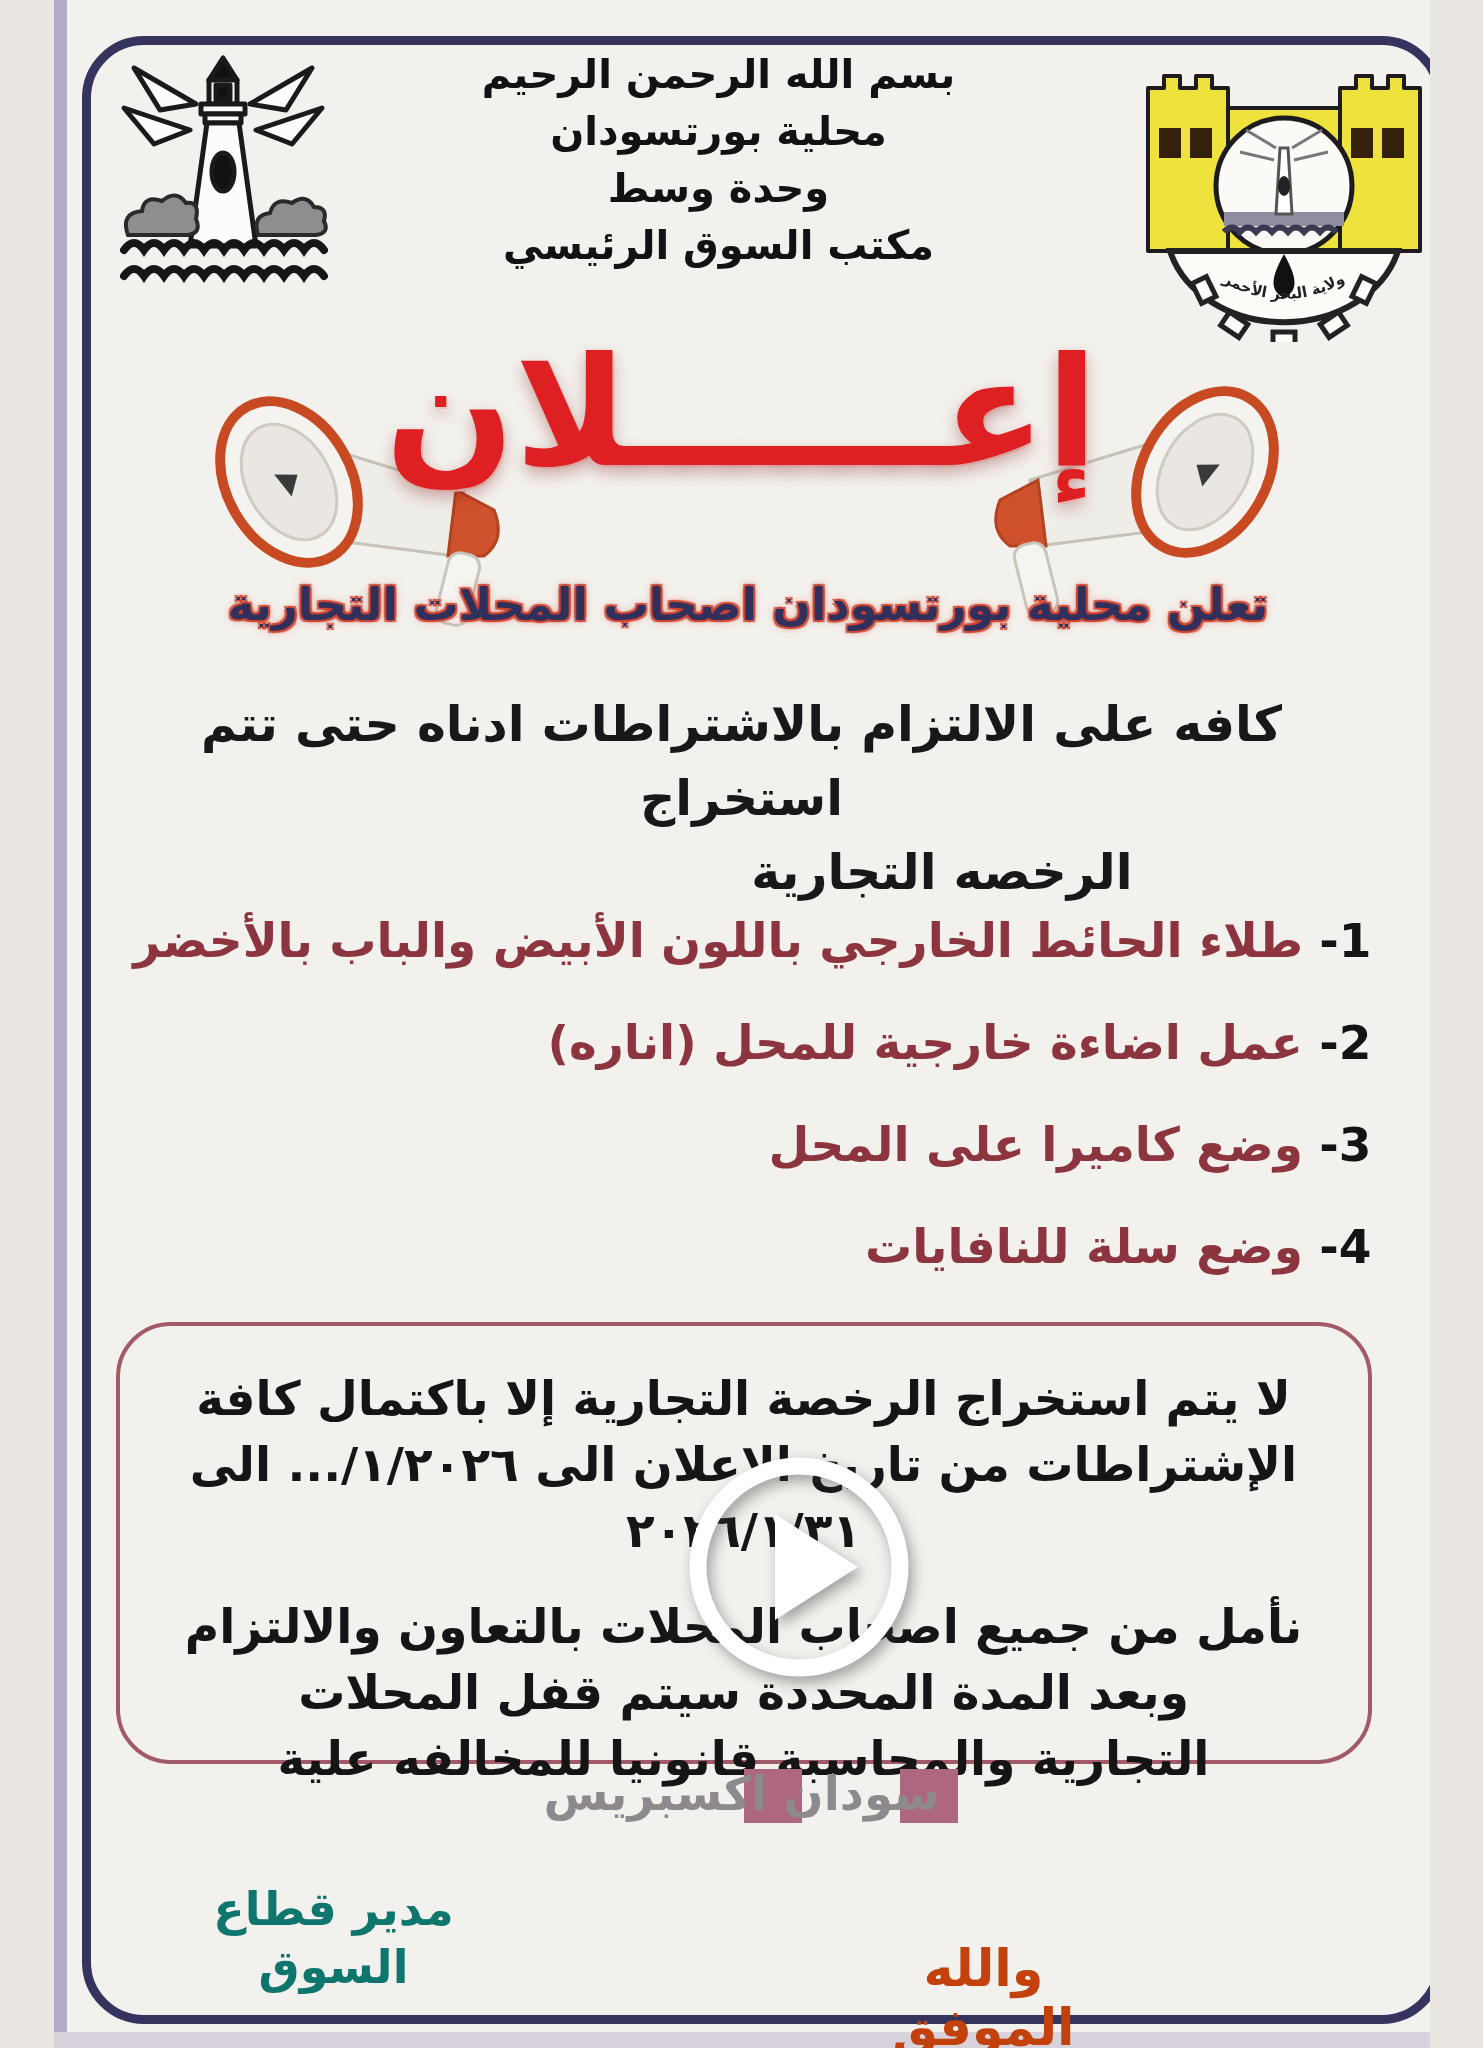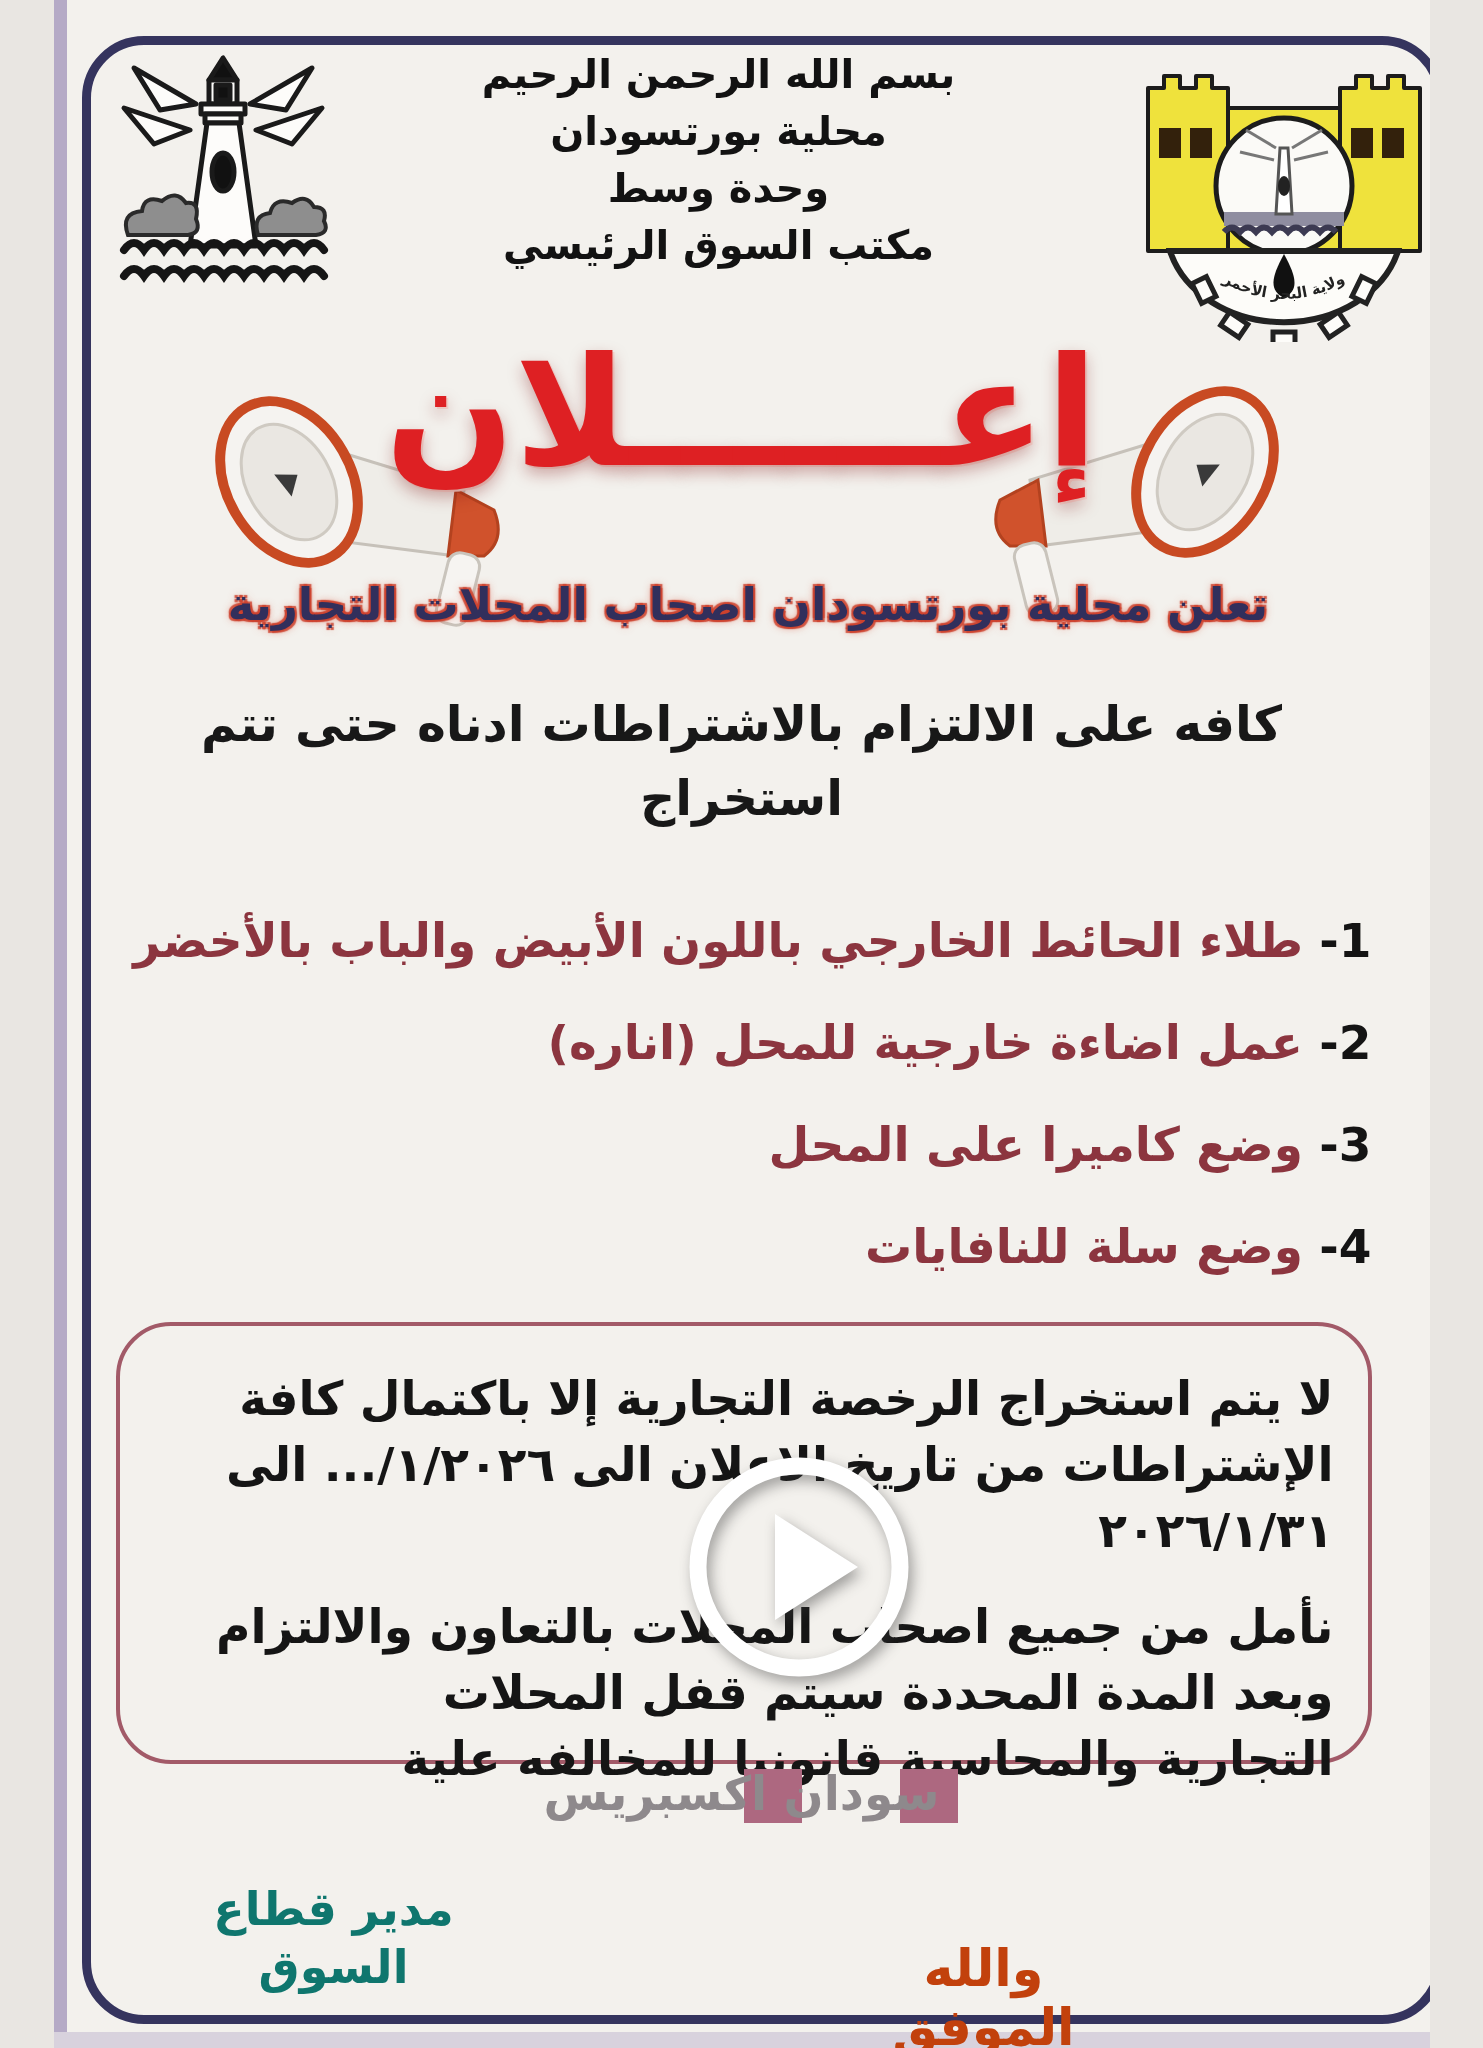--- a/index.html
+++ b/index.html
@@ -44,21 +44,21 @@
   
   .reqs{position:absolute;right:58px;left:58px;top:912px;}
   .req-item{text-align:right;font-weight:bold;font-size:47px;line-height:58px;margin-bottom:44px;}
   .req-num{color:#141414;}
   .req-text{color:#8c353f;}
   
   .notice{
     position:absolute;left:62px;right:58px;top:1322px;height:352px;
     border:4px solid #a25a68;border-radius:55px;
     padding:40px 34px 42px 34px;box-sizing:content-box;
-    text-align:right;font-weight:bold;color:#151515;
+    text-align:center;font-weight:bold;color:#151515;
     font-size:47px;line-height:66px;
   }
   .notice .gap{height:30px;}
   
   .play{position:absolute;left:624px;top:1446px;width:242px;height:242px;cursor:pointer;
         filter:drop-shadow(4px 6px 7px rgba(55,55,55,.45));}
   
   .wm-sq{position:absolute;top:1769px;width:58px;height:54px;background:#ad6880;}
   .wm-sq.s1{left:846px;}
   .wm-sq.s2{left:690px;}
@@ -194,20 +194,21 @@
       </g>
     </g>
   </svg>
 
   <div class="main-title">إعــــــلان</div>
 
   <div class="subtitle">تعلن محلية بورتسودان اصحاب المحلات التجارية</div>
 
   <div class="intro">
     <div class="l1">كافه على الالتزام بالاشتراطات ادناه حتى تتم استخراج</div>
+    <div class="l2">الرخصه التجارية</div>
   </div>
 
   <div class="reqs">
     <div class="req-item">
       <span class="req-num">1-</span>
       <span class="req-text">طلاء الحائط الخارجي باللون الأبيض والباب بالأخضر</span>
     </div>
     <div class="req-item">
       <span class="req-num">2-</span>
       <span class="req-text">عمل اضاءة خارجية للمحل (اناره)</span>

